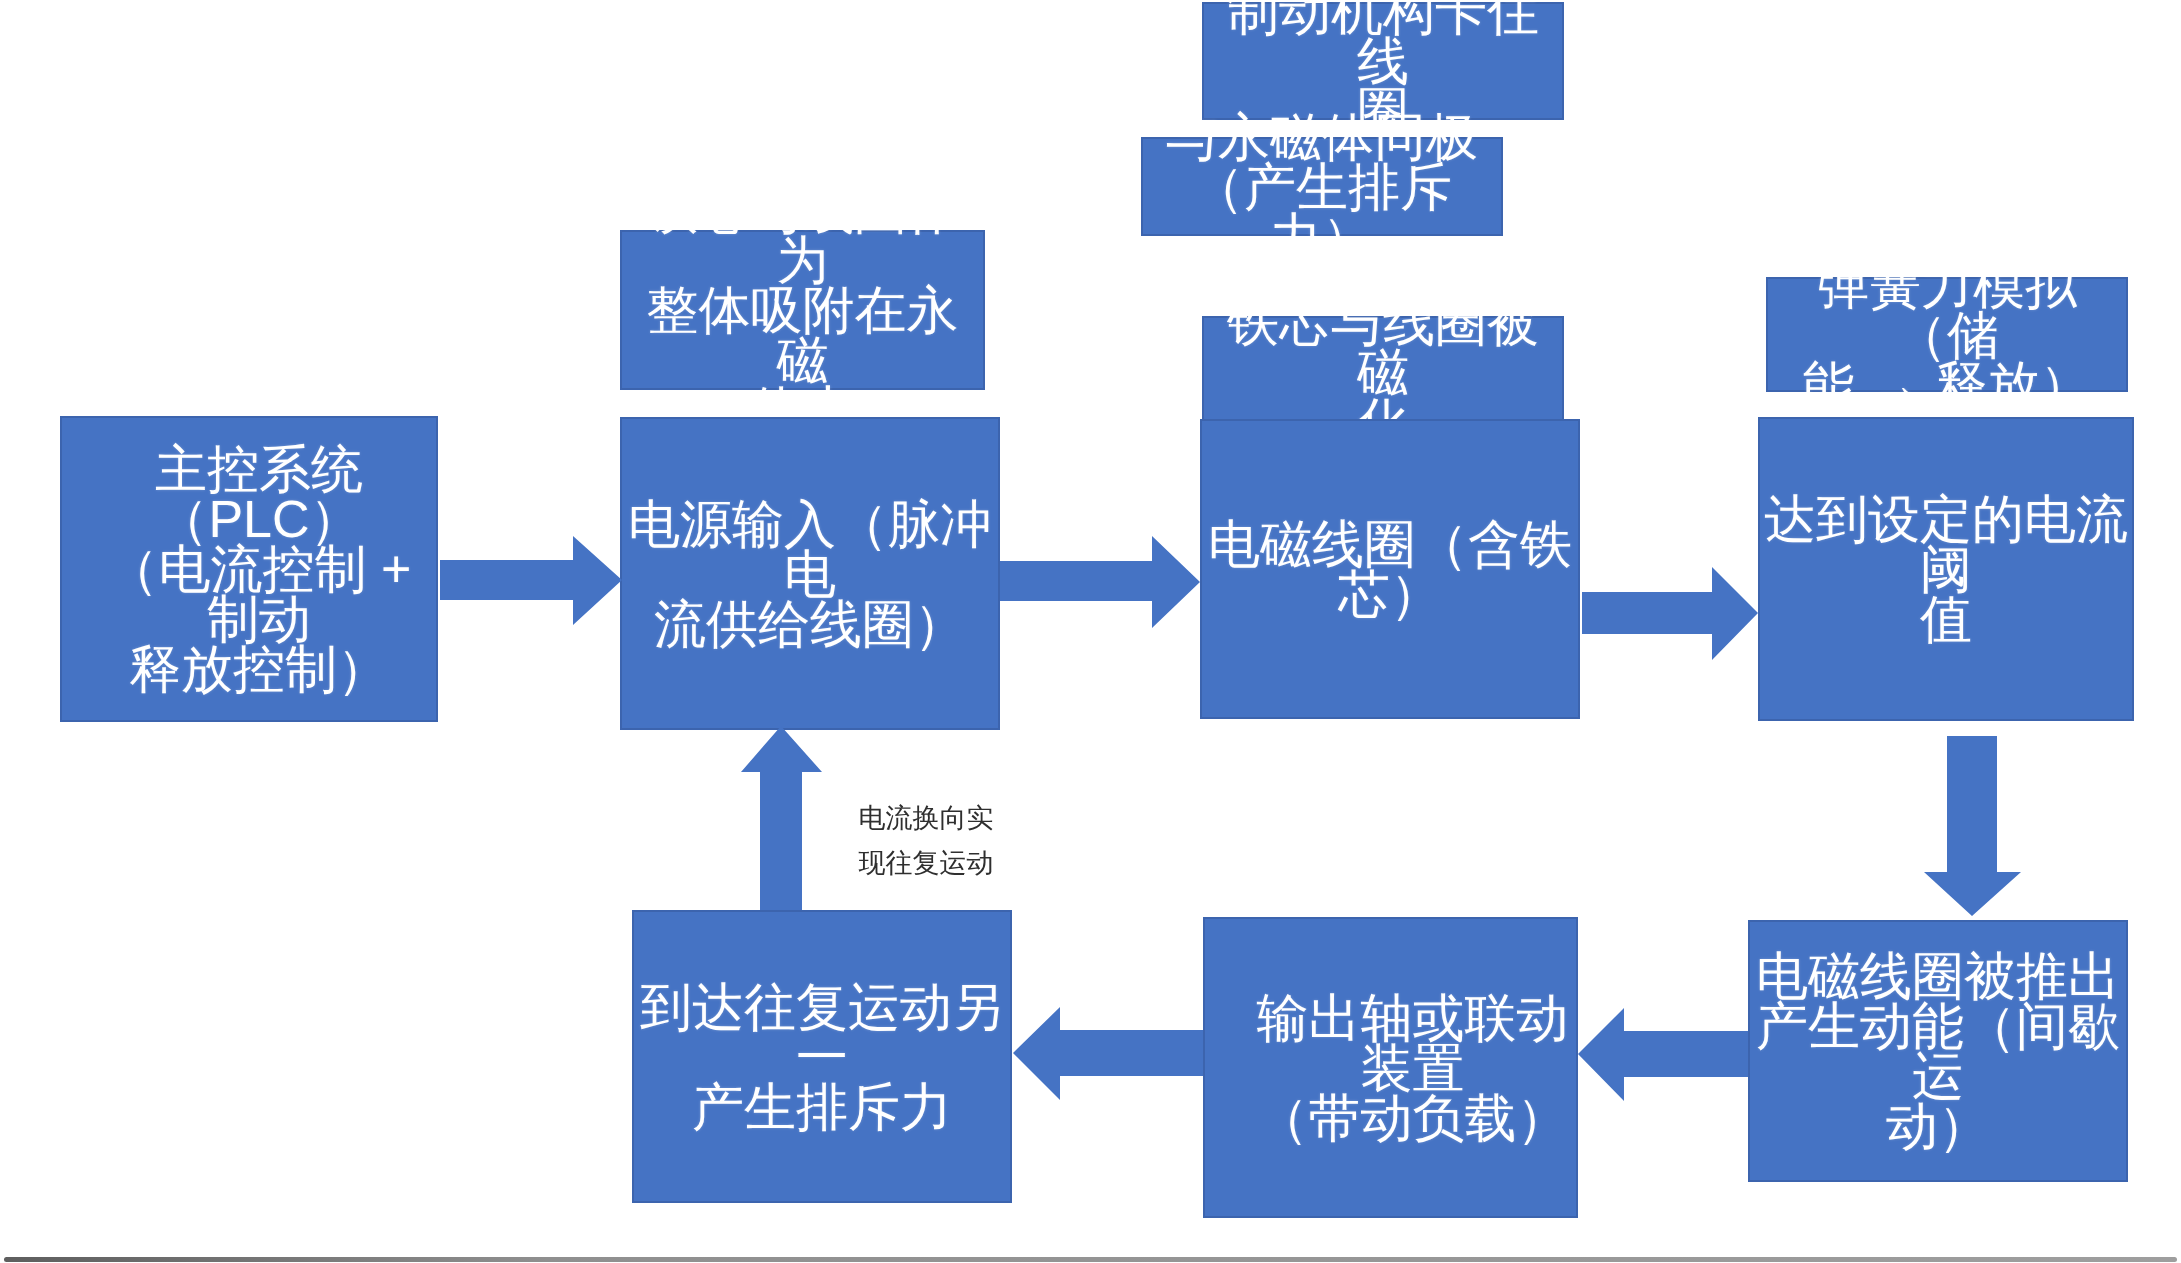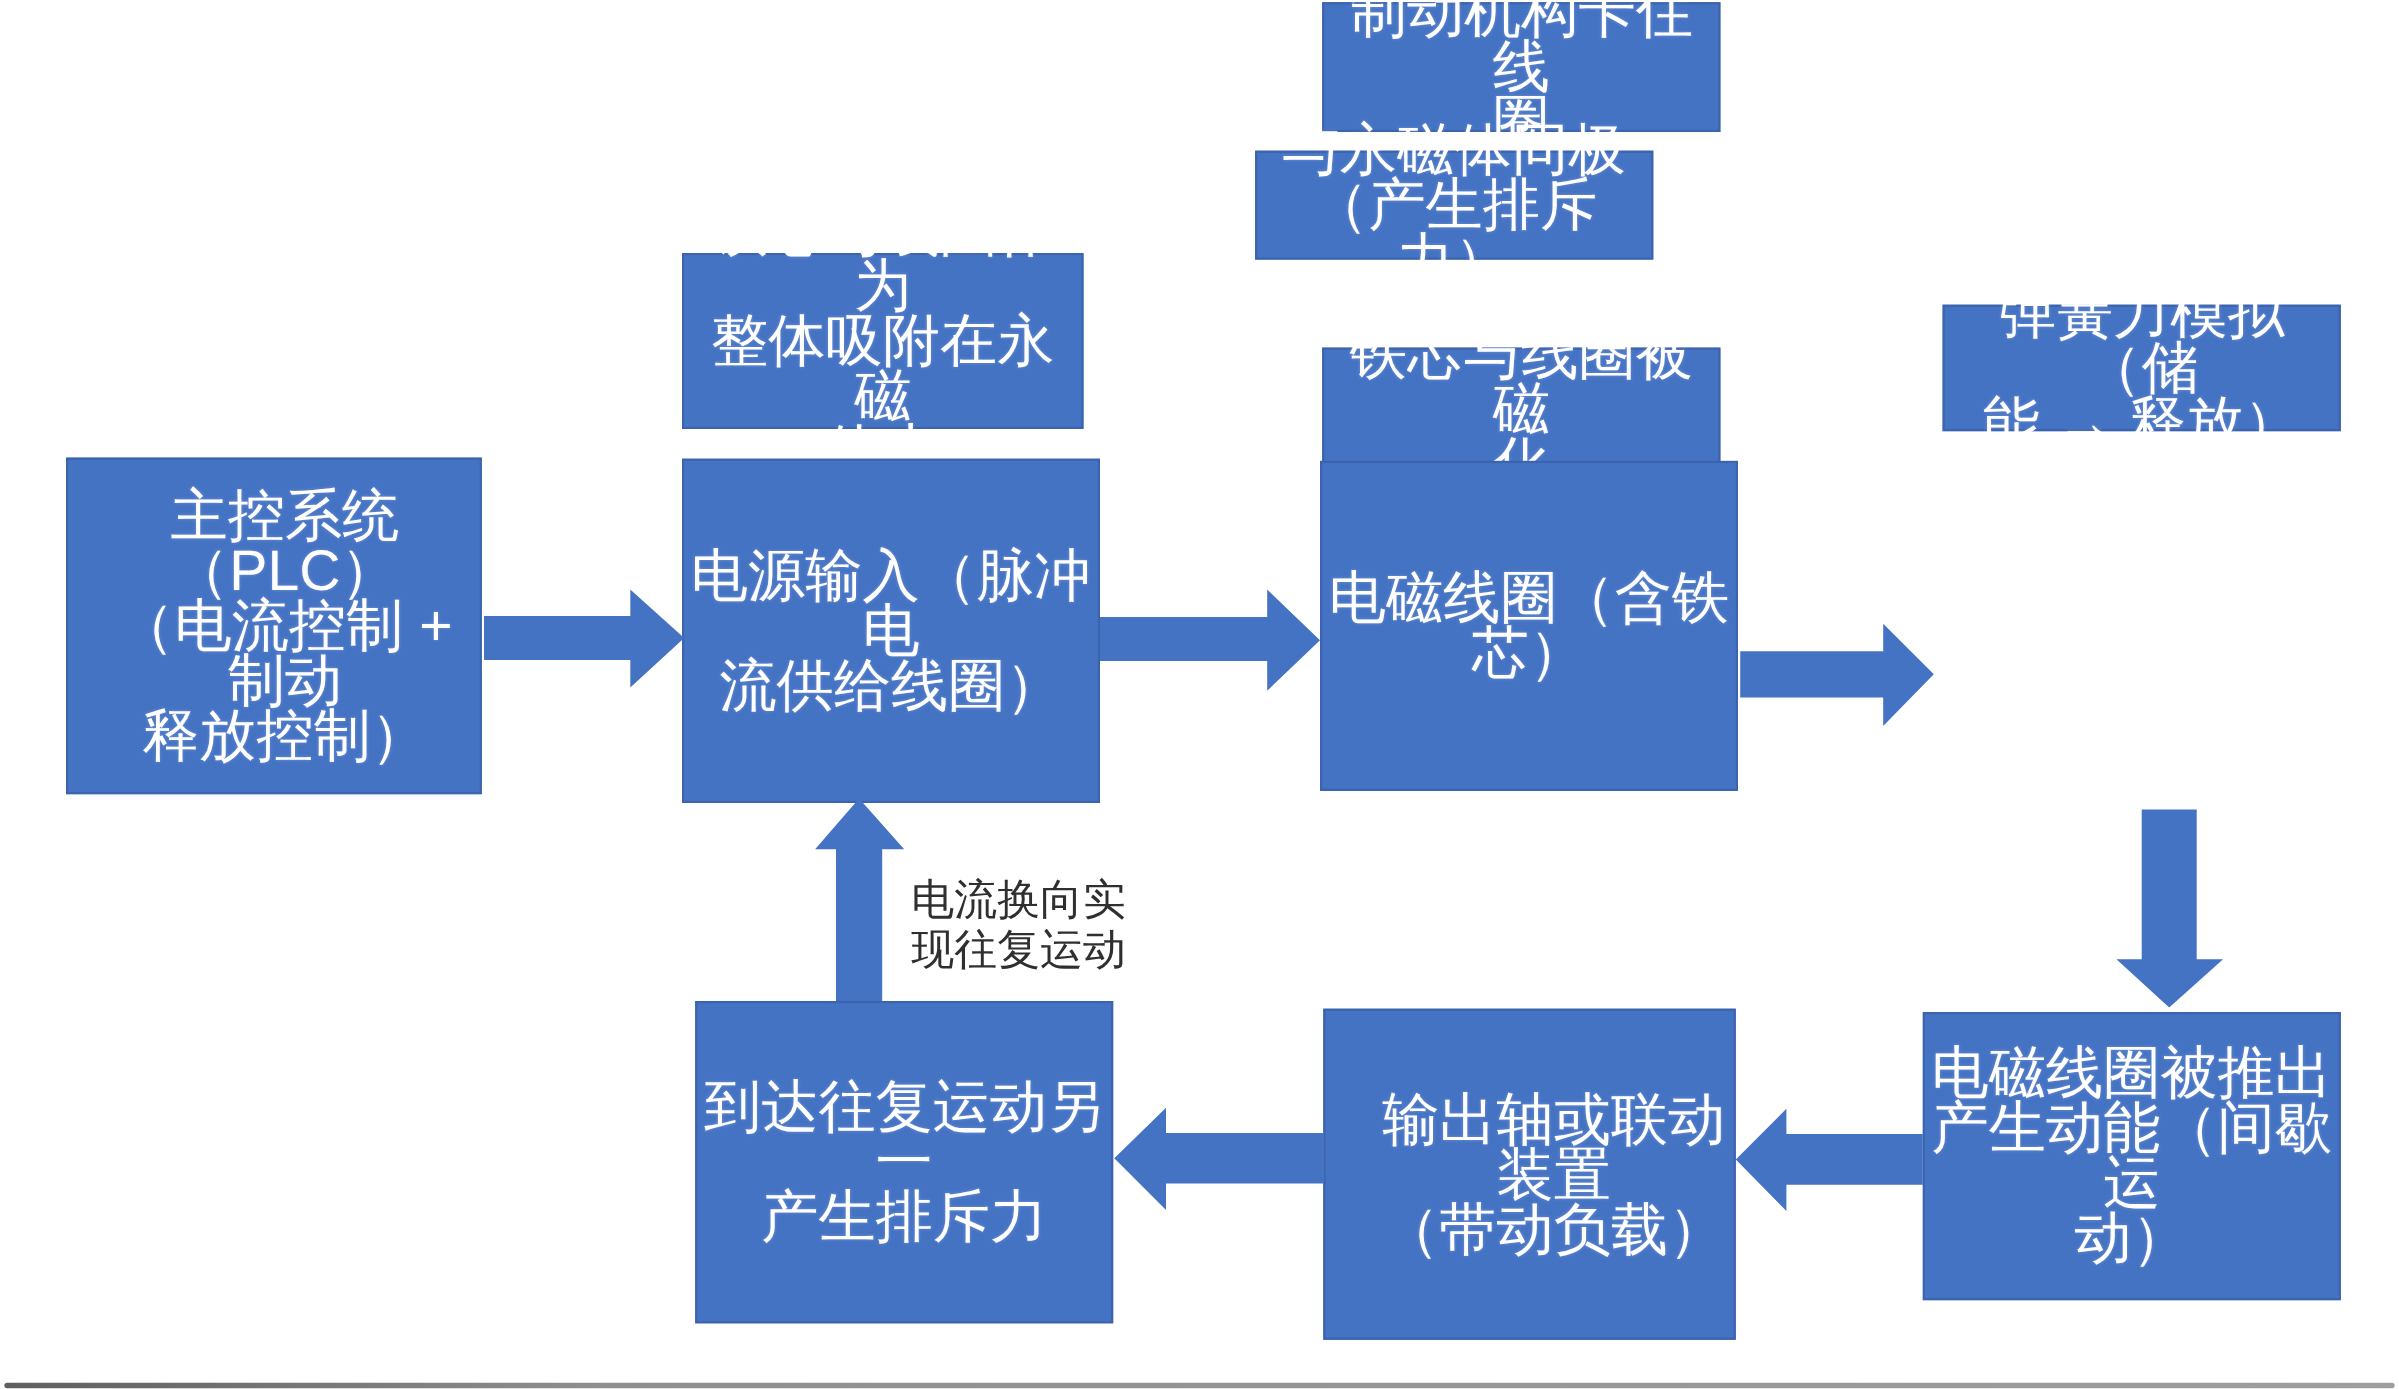--- a/index.html
+++ b/index.html
@@ -54,21 +54,21 @@
     width: 2181px;
     height: 1263px;
     pointer-events: none;
   }
   .flow-label {
     position: absolute;
     left: 812px;
     top: 796px;
     width: 228px;
     color: var(--label-text, #2f2f2f);
-    font-size: 39px;
+    font-size: 27px;
     line-height: 45px;
     text-align: center;
     white-space: pre-line;
   }
   .bottom-line {
     position: absolute;
     left: 4px;
     right: 4px;
     bottom: 1px;
     height: 5px;
@@ -108,20 +108,24 @@
 （电流控制 + 制动
 释放控制）</span>
   </div>
   <div class="box b-power">
     <span class="t">电源输入（脉冲电
 流供给线圈）</span>
   </div>
   <div class="box b-coil">
     <span class="t">电磁线圈（含铁芯）</span>
   </div>
+  <div class="box b-threshold">
+    <span class="t">达到设定的电流阈
+值</span>
+  </div>
 
   <div class="box b-pushed">
     <span class="t">电磁线圈被推出
 产生动能（间歇运
 动）</span>
   </div>
   <div class="box b-output">
     <span class="t">输出轴或联动装置
 （带动负载）</span>
   </div>

